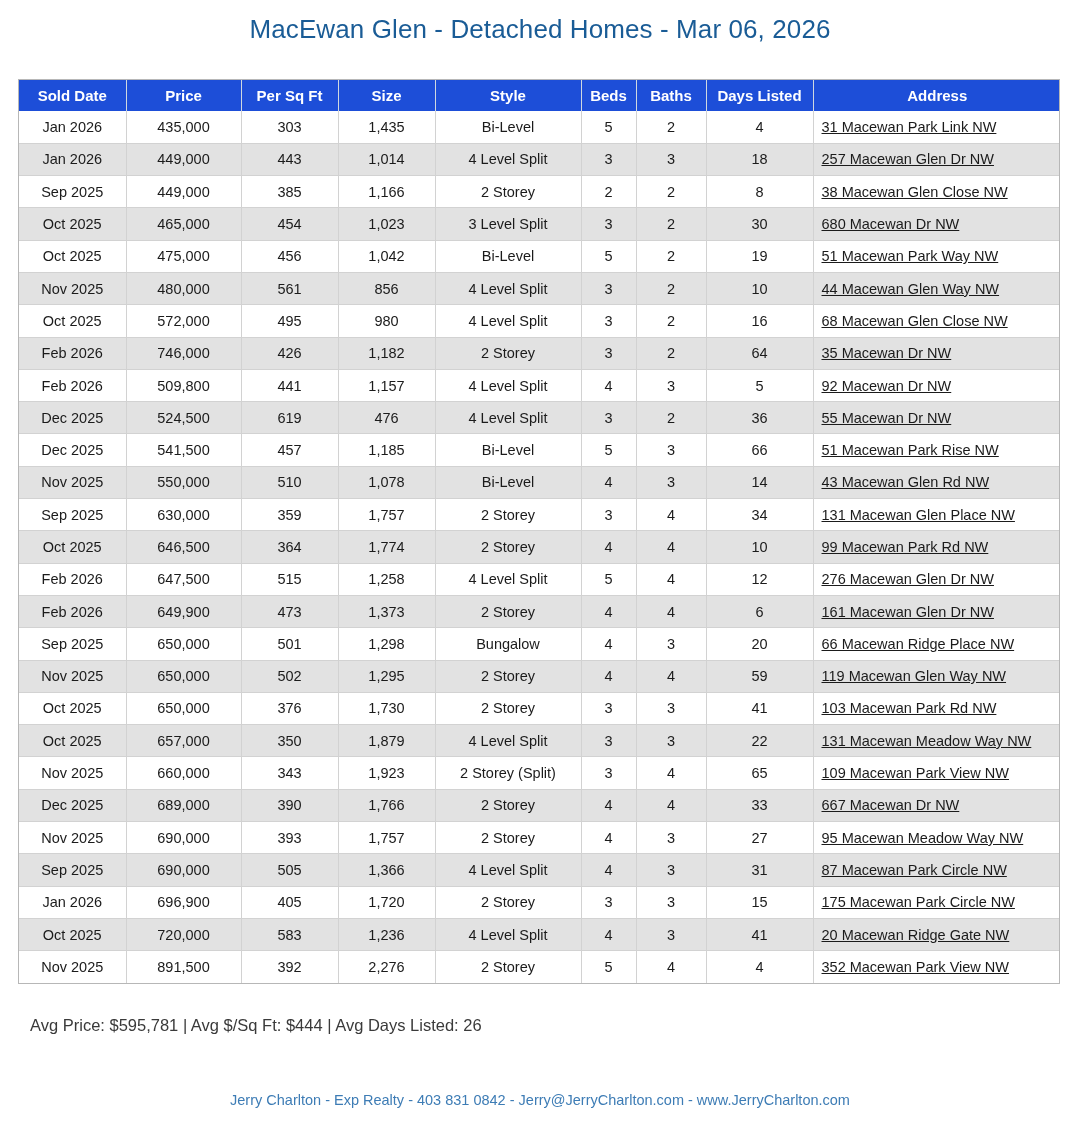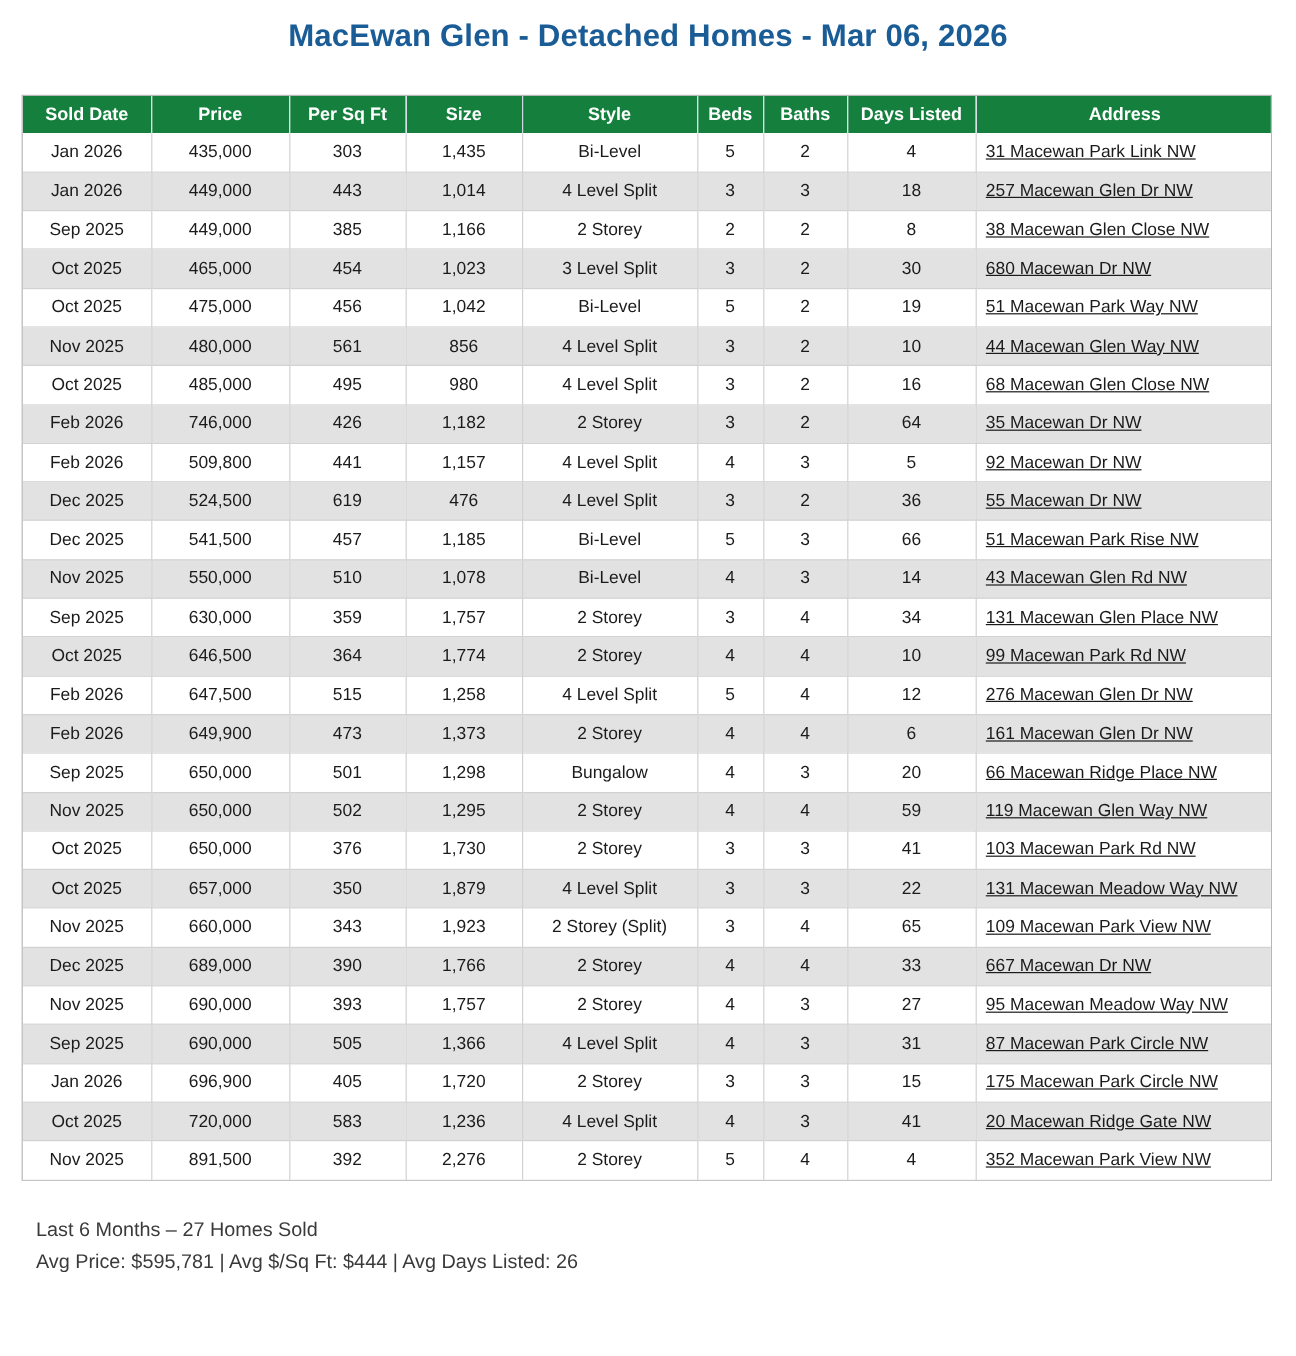--- a/index.html
+++ b/index.html
@@ -23,21 +23,21 @@
   }
 
   
   .title {
     position: absolute;
     top: 14px;
     left: 0;
     width: 1080px;
     text-align: center;
     font-size: 26px;
-    font-weight: bold;
+    font-weight: normal;
     color: #1a5c96;
     letter-spacing: 0.1px;
     white-space: nowrap;
   }
 
   
   .table-wrap {
     position: absolute;
     top: 79px;
     left: 18px;
@@ -58,21 +58,21 @@
   table.sales col.c-price   { width: 115px; }
   table.sales col.c-psf     { width: 97px;  }
   table.sales col.c-size    { width: 97px;  }
   table.sales col.c-style   { width: 146px; }
   table.sales col.c-beds    { width: 55px;  }
   table.sales col.c-baths   { width: 70px;  }
   table.sales col.c-days    { width: 107px; }
   table.sales col.c-address { width: 246px; }
 
   table.sales thead th {
-    background: #15803d;
+    background: #1d4ed8;
     color: #ffffff;
     font-size: 15px;
     font-weight: bold;
     height: 31px;
     padding: 0 6px;
     text-align: center;
     border-right: 1px solid #cfd8e0;
     box-sizing: border-box;
     white-space: nowrap;
     overflow: hidden;
@@ -223,21 +223,21 @@
             <td>561</td>
             <td>856</td>
             <td>4 Level Split</td>
             <td>3</td>
             <td>2</td>
             <td>10</td>
             <td>44 Macewan Glen Way NW</td>
           </tr>
           <tr class="odd">
             <td>Oct 2025</td>
-            <td>485,000</td>
+            <td>572,000</td>
             <td>495</td>
             <td>980</td>
             <td>4 Level Split</td>
             <td>3</td>
             <td>2</td>
             <td>16</td>
             <td>68 Macewan Glen Close NW</td>
           </tr>
           <tr class="even">
             <td>Feb 2026</td>
@@ -457,18 +457,18 @@
             <td>5</td>
             <td>4</td>
             <td>4</td>
             <td>352 Macewan Park View NW</td>
           </tr>
         </tbody>
     </table>
   </div>
 
   <div class="summary">
-    <div>Last 6 Months – 27 Homes Sold</div>
     <div>Avg Price: $595,781 | Avg $/Sq Ft: $444 | Avg Days Listed: 26</div>
   </div>
 
+  <div class="footer">Jerry Charlton - Exp Realty - 403 831 0842 - Jerry@JerryCharlton.com - www.JerryCharlton.com</div>
 
 </div>
 
 </body></html>

